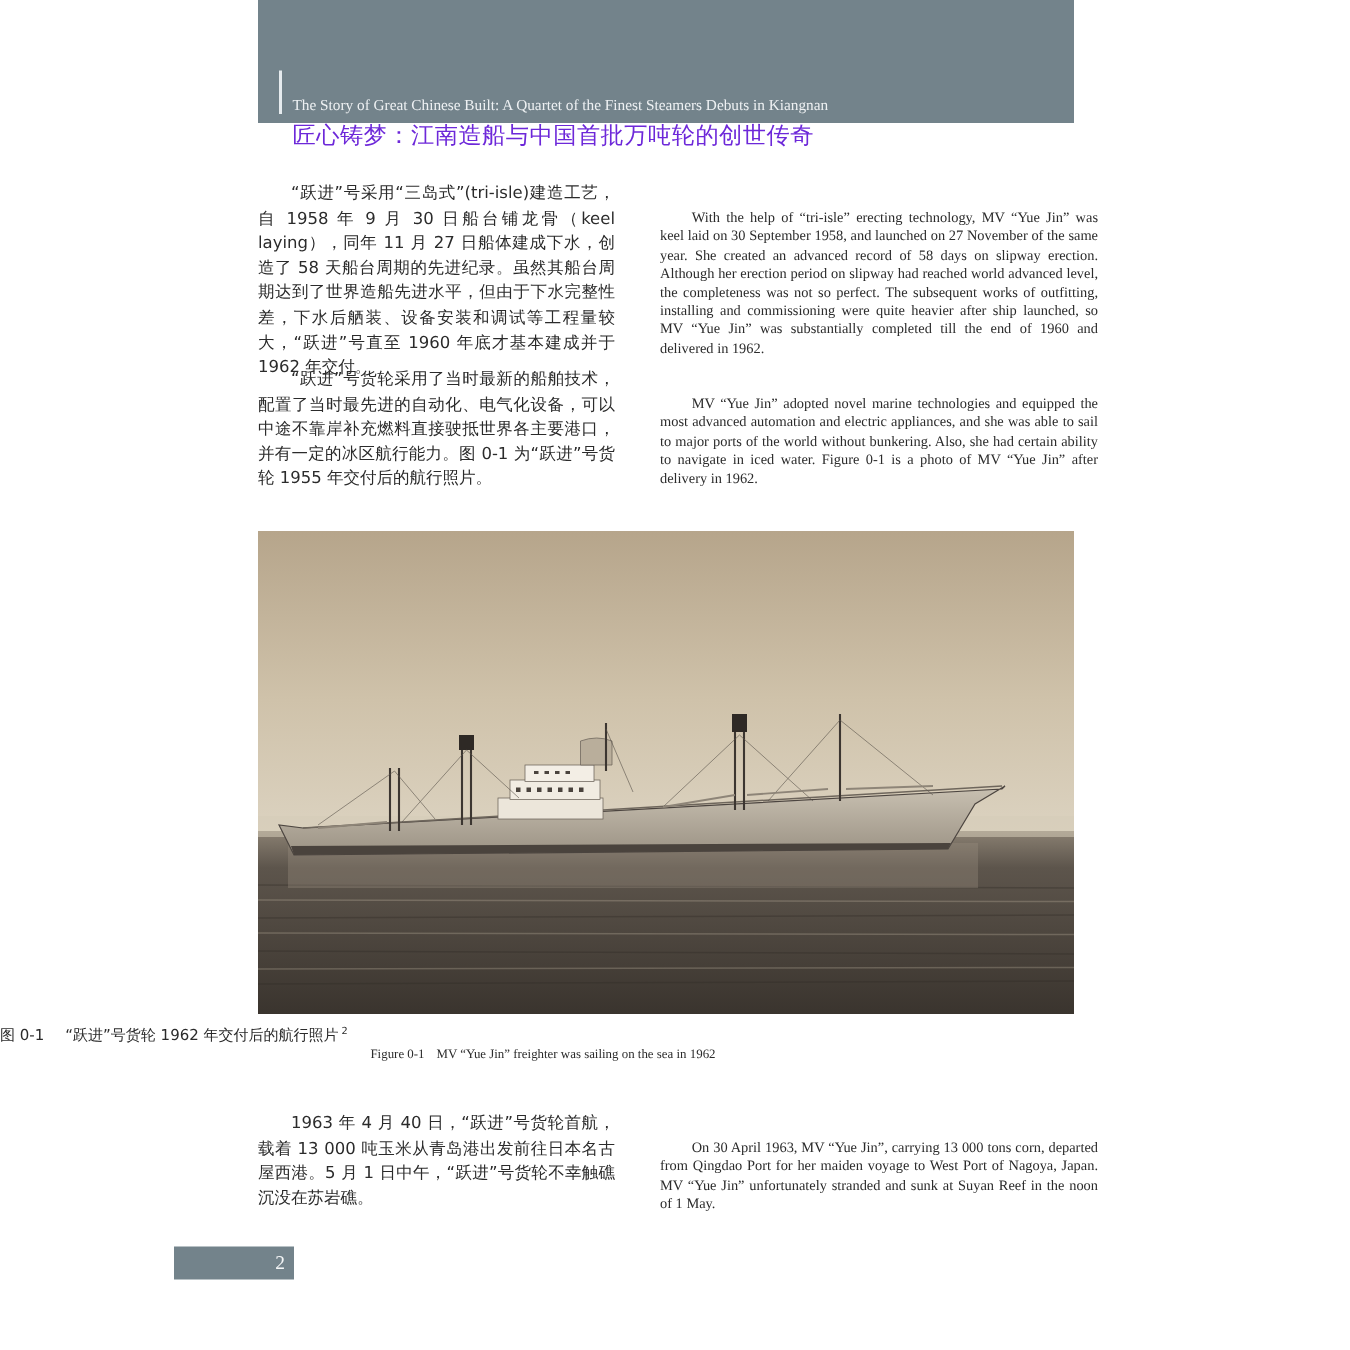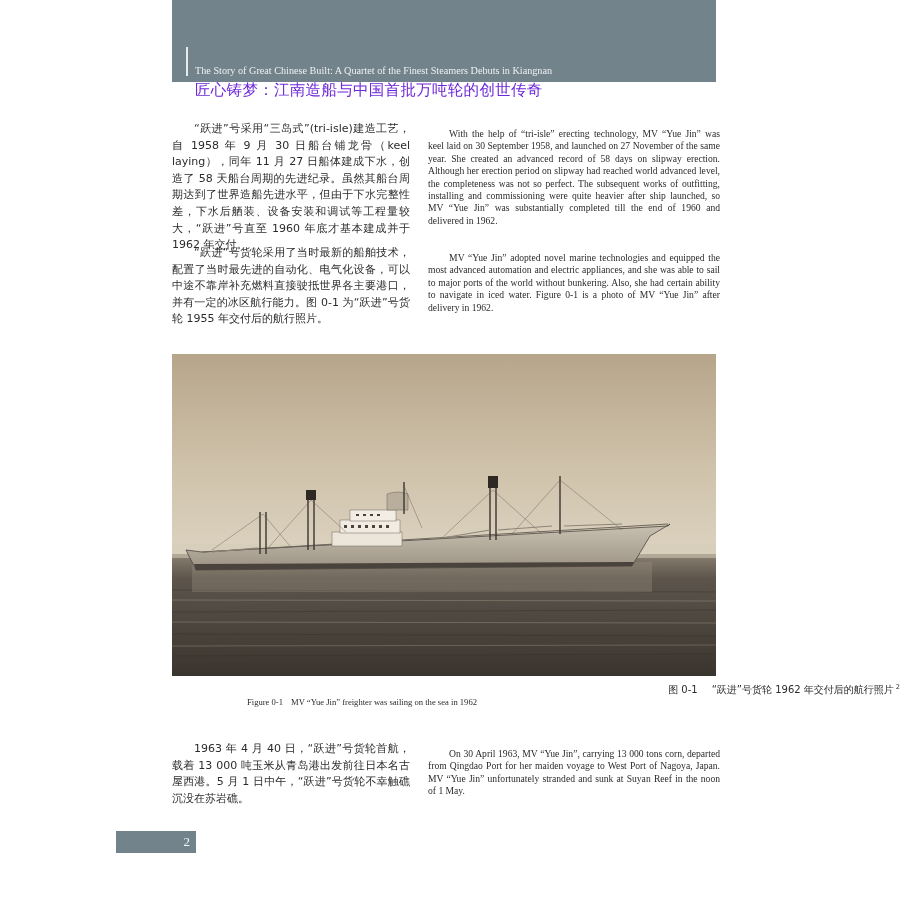--- a/index.html
+++ b/index.html
@@ -65,42 +65,42 @@
     }
     .para-en {
       position: absolute;
       width: 292px;
       font-family: "Liberation Serif", serif;
       font-size: 9.6px;
       line-height: 12.4px;
       text-align: justify;
       text-indent: 2.2em;
       color: #2b2b2b;
-      margin: 4px;
+      margin: 16px;
     }
 
     .photo {
       position: absolute;
       left: 172px;
       top: 354px;
       width: 544px;
       height: 322px;
       overflow: hidden;
       background: linear-gradient(to bottom,
         #b8a88f 0%, #c4b59c 25%, #d2c5af 45%, #d8cdb9 55%, #a49886 62%,
         #6a6258 70%, #4c453e 82%, #3f3933 100%);
     }
     .photo svg { display: block; }
 
     .caption-zh {
       position: absolute;
       left: 0;
       width: 900px;
       top: 683px;
-      text-align: right;
+      text-align: left;
       font-family: "DejaVu Sans", sans-serif;
       font-size: 10px;
       color: #2b2b2b;
       white-space: nowrap;
     }
     .caption-zh .sup {
       font-size: 6.5px;
       vertical-align: super;
       margin-left: 2px;
     }

